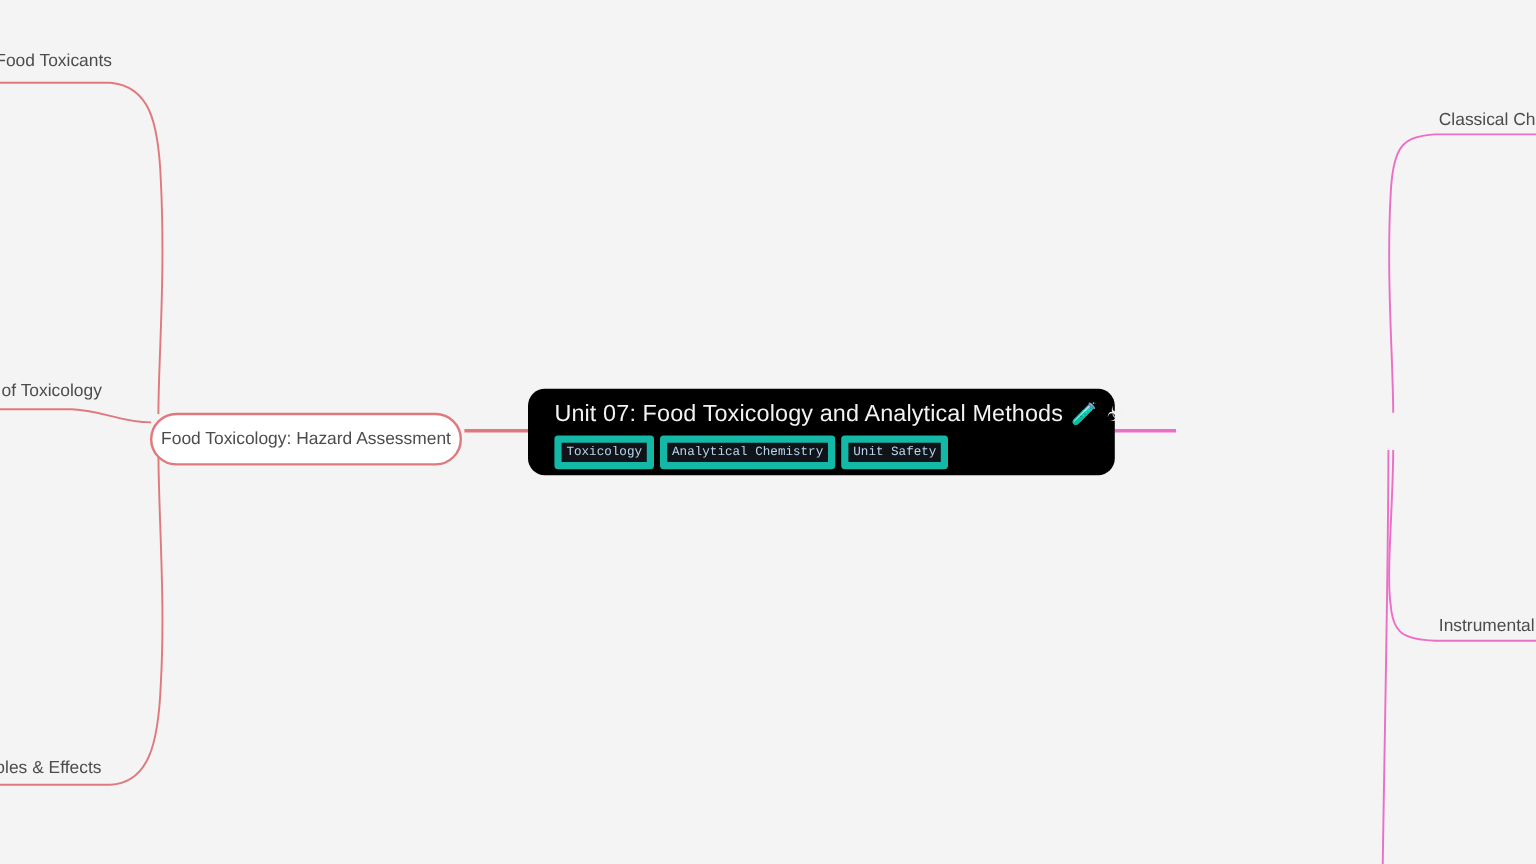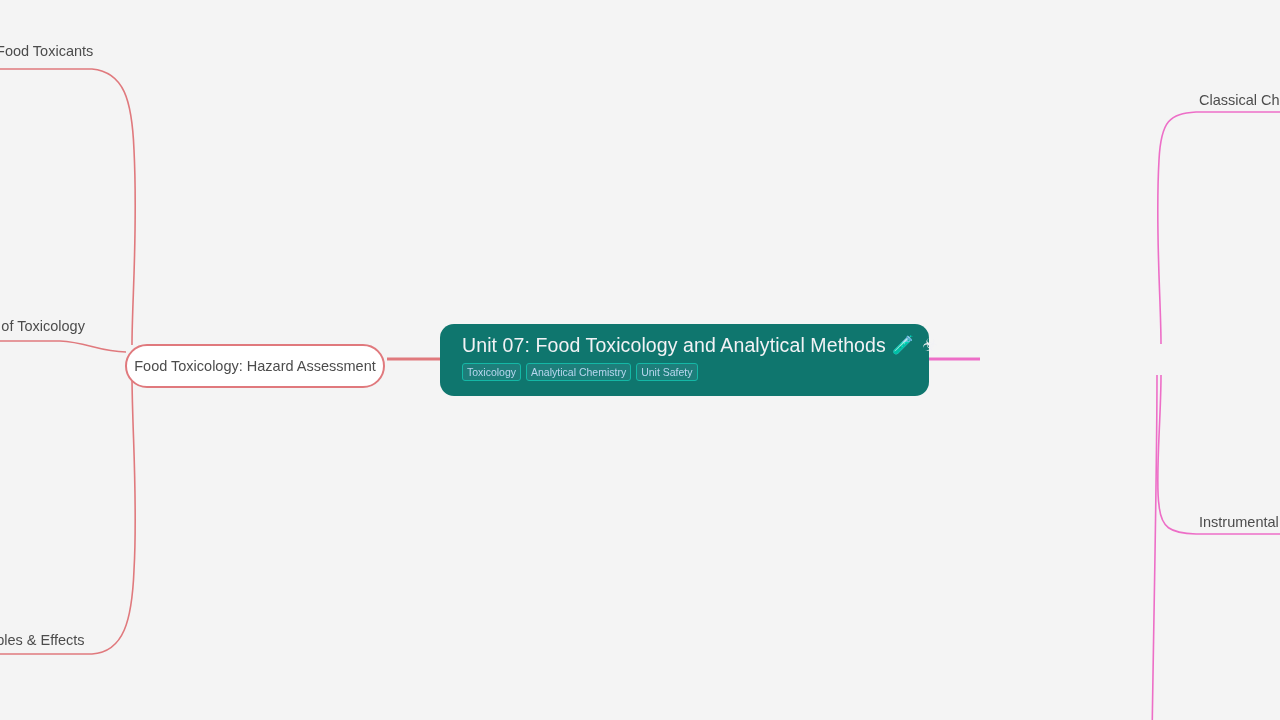--- a/index.html
+++ b/index.html
@@ -29,21 +29,21 @@
     pointer-events: none;
   }
 
   
   .root-node {
     position: absolute;
     left: 440px;
     top: 324px;
     width: 489px;
     height: 72px;
-    background: #0f766e;
+    background: #000000;
     border-radius: 14px;
     box-sizing: border-box;
     padding: 9px 18px 0 22px;
     color: #ffffff;
   }
   .root-title {
     font-size: 19.5px;
     font-weight: 400;
     line-height: 24px;
     white-space: nowrap;
@@ -59,25 +59,26 @@
   }
   .tag-row {
     display: flex;
     gap: 5px;
     margin-top: 6px;
   }
   .tag {
     font-size: 10.5px;
     line-height: 12px;
     padding: 2px 4px 2px 4px;
-    border: 1px solid #14b8a6;
+    border: 6px solid #14b8a6;
     border-radius: 3px;
     color: #b8d6ef;
     background: rgba(159,197,232,0.10);
     white-space: nowrap;
+    font-family: Liberation Mono, monospace;
   }
 
   
   .branch-node {
     position: absolute;
     background: #ffffff;
     border-radius: 999px;
     box-sizing: border-box;
     display: flex;
     align-items: center;

